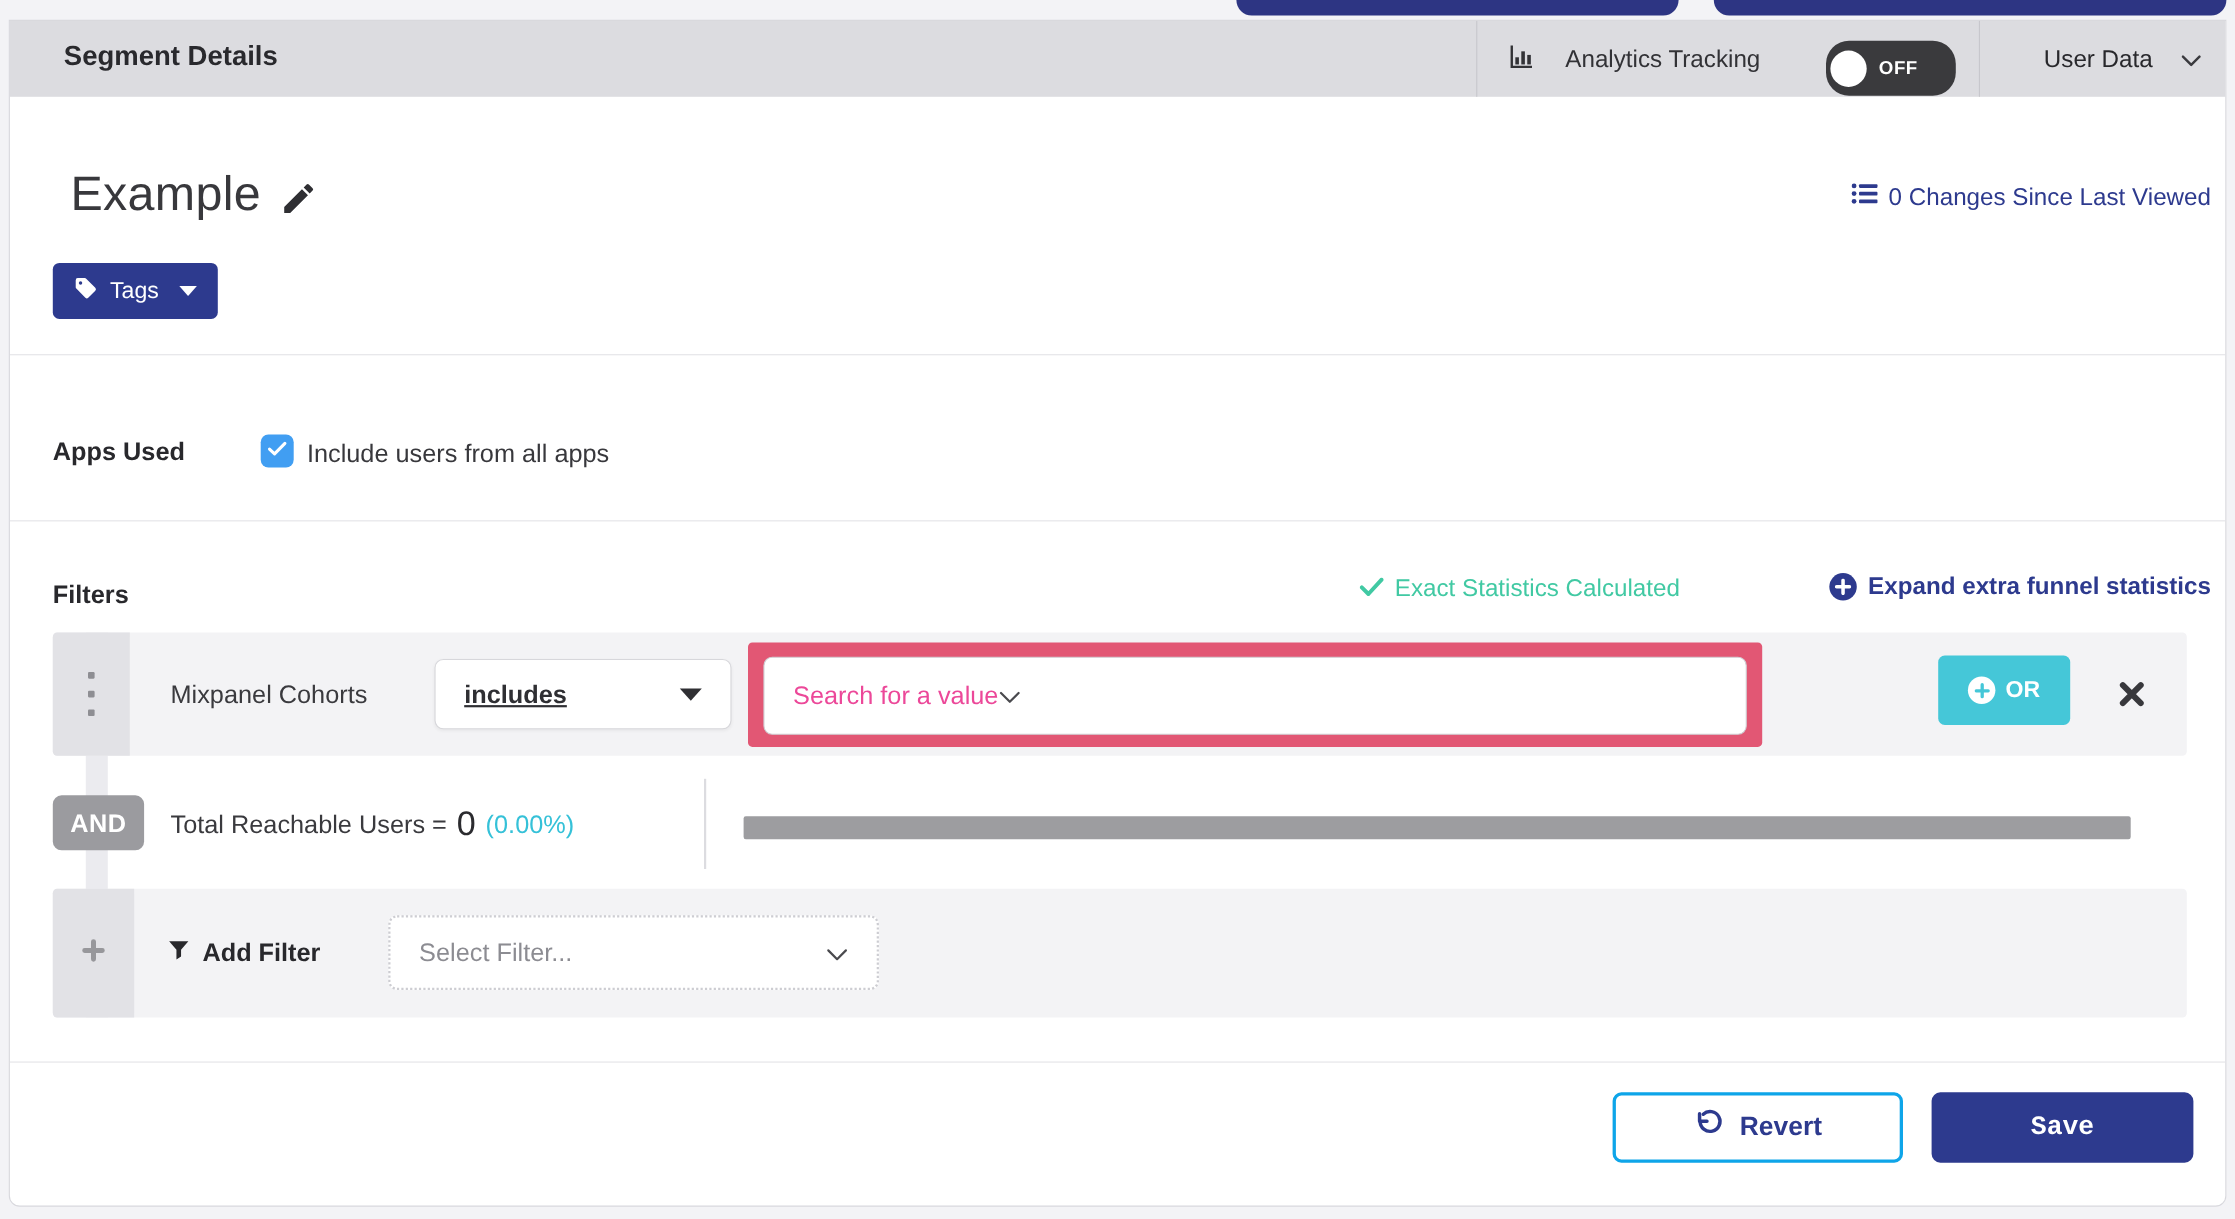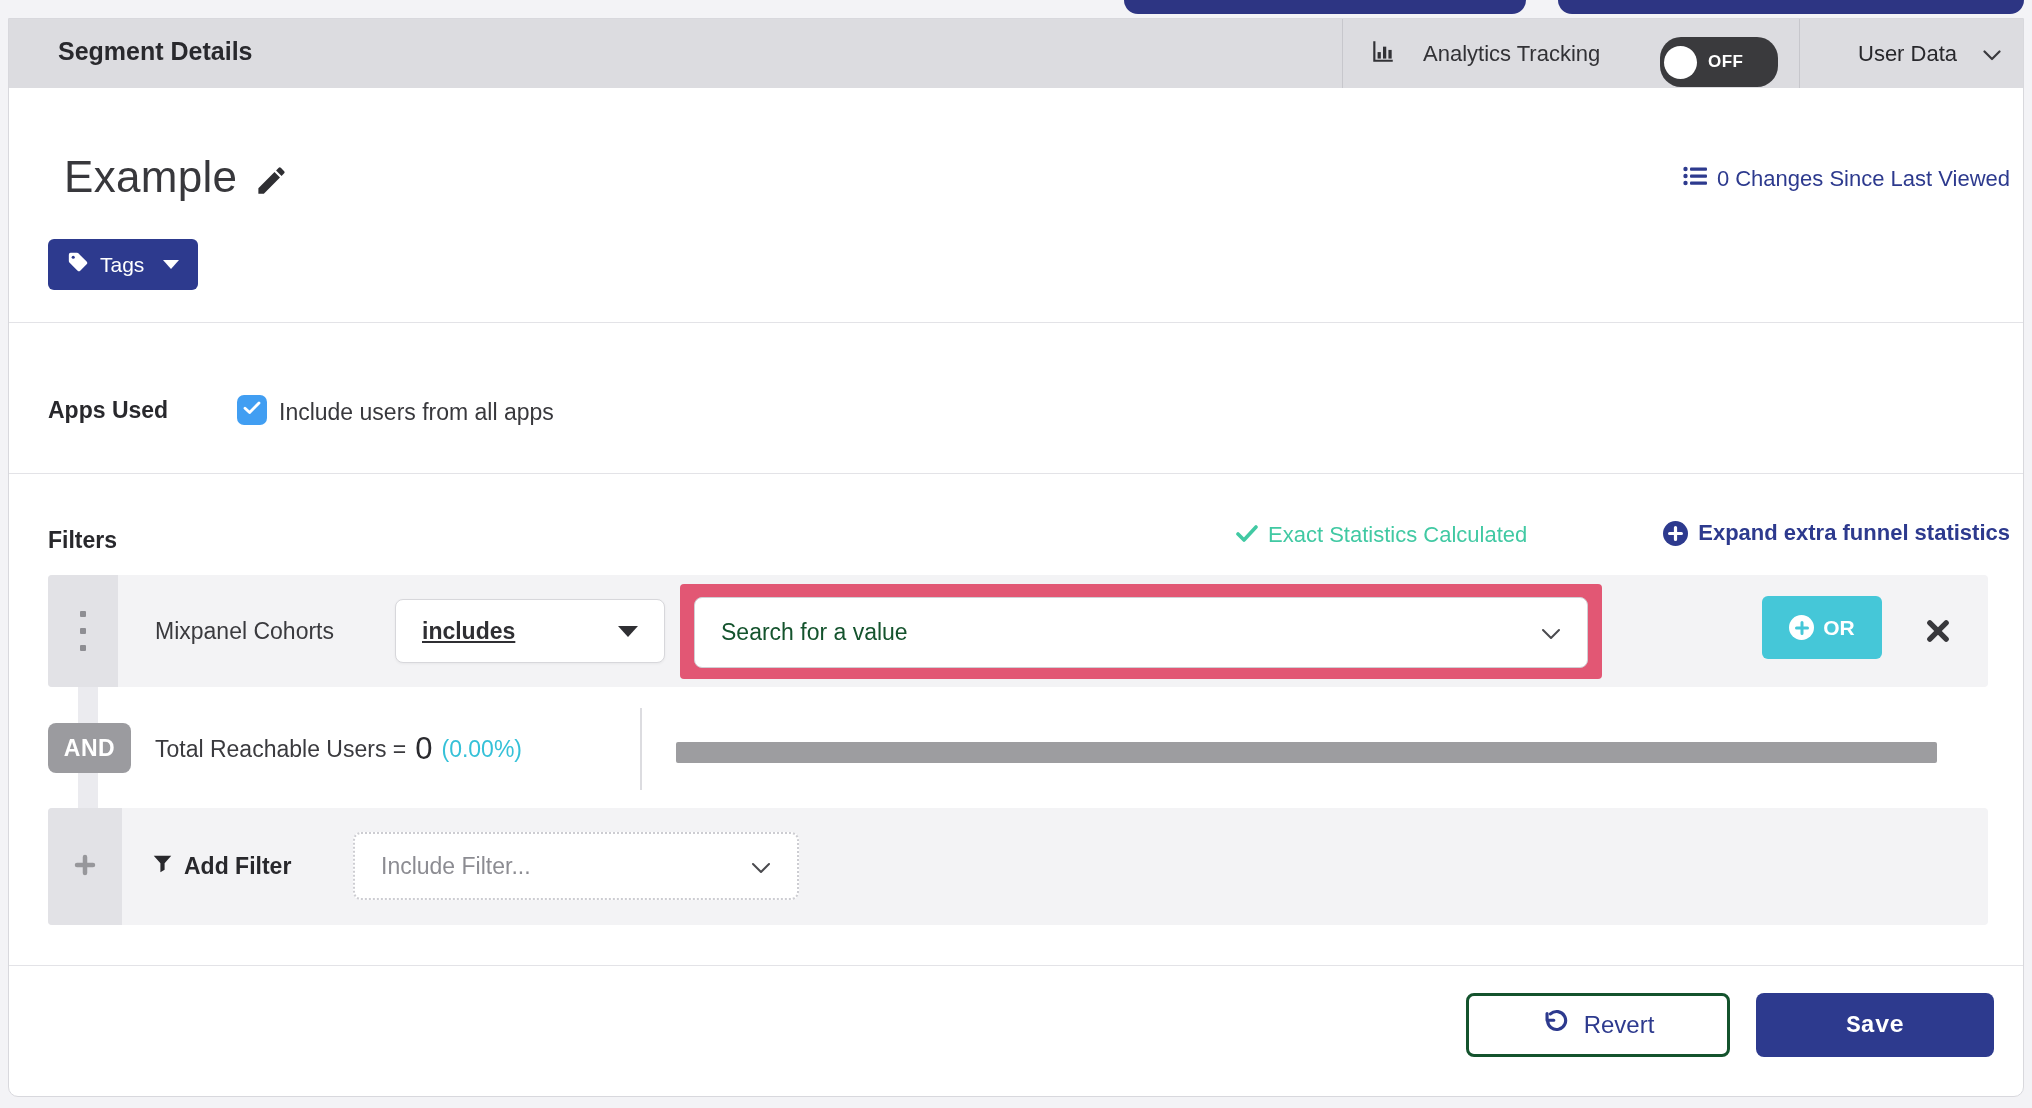--- a/index.html
+++ b/index.html
@@ -68,21 +68,21 @@
                  font-size:23px; color:#3a3a3e; }
   .op-select { position:absolute; left:347px; top:24px; width:270px; height:64px; background:#ffffff;
                border:1px solid #d7d7db; border-radius:8px; box-shadow:0 1px 3px rgba(0,0,0,0.05);
                display:flex; align-items:center; justify-content:space-between; padding:0 26px;
                font-size:23px; font-weight:600; color:#2f2f33; cursor:pointer;text-decoration:underline; }
   .op-caret { width:0; height:0; border-left:10px solid transparent; border-right:10px solid transparent;
               border-top:11px solid #2f2f33; }
   .highlight { position:absolute; left:632px; top:9px; width:922px; height:95px; background:#e25774; border-radius:4px; }
   .value-select { position:absolute; left:14px; top:13px; right:14px; bottom:11px; background:#ffffff;
                   border:1px solid #cfcfd4; border-radius:8px; display:flex; align-items:center;
-                  justify-content:space-between; padding:0 26px; font-size:23px; color:#14532d; cursor:pointer; }
+                  padding:0 26px; font-size:23px; color:#ec4899; cursor:pointer; }
   .or-btn { position:absolute; left:1714px; top:21px; width:120px; height:63px; background:#45c7d8;
             border-radius:6px; display:flex; align-items:center; justify-content:center; gap:9px;
             color:#ffffff; font-size:21px; font-weight:700; cursor:pointer; }
   .or-circle { width:25px; height:25px; border-radius:50%; background:#ffffff; display:flex;
                align-items:center; justify-content:center; }
   .close-x { position:absolute; left:1876px; top:42px; width:28px; height:28px; cursor:pointer; }
 
   
   .and-badge { position:absolute; left:48px; top:723px; width:83px; height:50px; background:#9b9b9f;
                border-radius:8px; display:flex; align-items:center; justify-content:center;
@@ -99,22 +99,22 @@
   .add-handle { position:absolute; left:0; top:0; width:74px; height:117px; background:#e2e2e6;
                 border-radius:4px 0 0 4px; display:flex; align-items:center; justify-content:center; cursor:pointer; }
   .add-label { position:absolute; left:104px; top:0; height:117px; display:flex; align-items:center; gap:11px;
                font-size:23px; font-weight:700; color:#28282c; }
   .select-filter { position:absolute; left:305px; top:24px; width:446px; height:68px; background:#ffffff;
                    border:2px dotted #cdcdd2; border-radius:8px; display:flex; align-items:center;
                    justify-content:space-between; padding:0 26px; font-size:23px; color:#8c8c92; cursor:pointer; }
 
   
   .revert-btn { position:absolute; left:1466px; top:993px; width:264px; height:64px; background:#ffffff;
-                border:3px solid #14532d; border-radius:8px; display:flex; align-items:center;
-                justify-content:center; gap:15px; color:#2d3a8e; font-weight:400; font-size:24px; cursor:pointer; }
+                border:3px solid #0ea5e9; border-radius:8px; display:flex; align-items:center;
+                justify-content:center; gap:15px; color:#2d3a8e; font-weight:700; font-size:24px; cursor:pointer; }
   .save-btn { position:absolute; left:1756px; top:993px; width:238px; height:64px; background:#2d3a8e;
               border-radius:8px; display:flex; align-items:center; justify-content:center;
               color:#ffffff; font-weight:700; font-size:24px; cursor:pointer;font-family:Liberation Mono, monospace; }
 </style>
 </head>
 <body>
 
 <div class="page">
 
   <div class="top-btn top-btn1"></div>
@@ -269,21 +269,21 @@
     </div>
     <div class="add-label">
       <span>
         <svg width="21" height="21" viewBox="0 0 24 24" fill="#28282c">
           <path d="M2 3h20l-7.6 8.8V19l-4.8 3v-10.2L2 3z"></path>
         </svg>
       </span>
       <span>Add Filter</span>
     </div>
     <div class="select-filter">
-      <span>Include Filter...</span>
+      <span>Select Filter...</span>
       <span>
         <svg width="20" height="12" viewBox="0 0 20 12" fill="none">
           <path d="M2 2 L10 10 L18 2" stroke="#4a4a4e" stroke-width="2" stroke-linecap="round" stroke-linejoin="round"></path>
         </svg>
       </span>
     </div>
   </div>
 
   <div class="section-divider sd3"></div>
 

